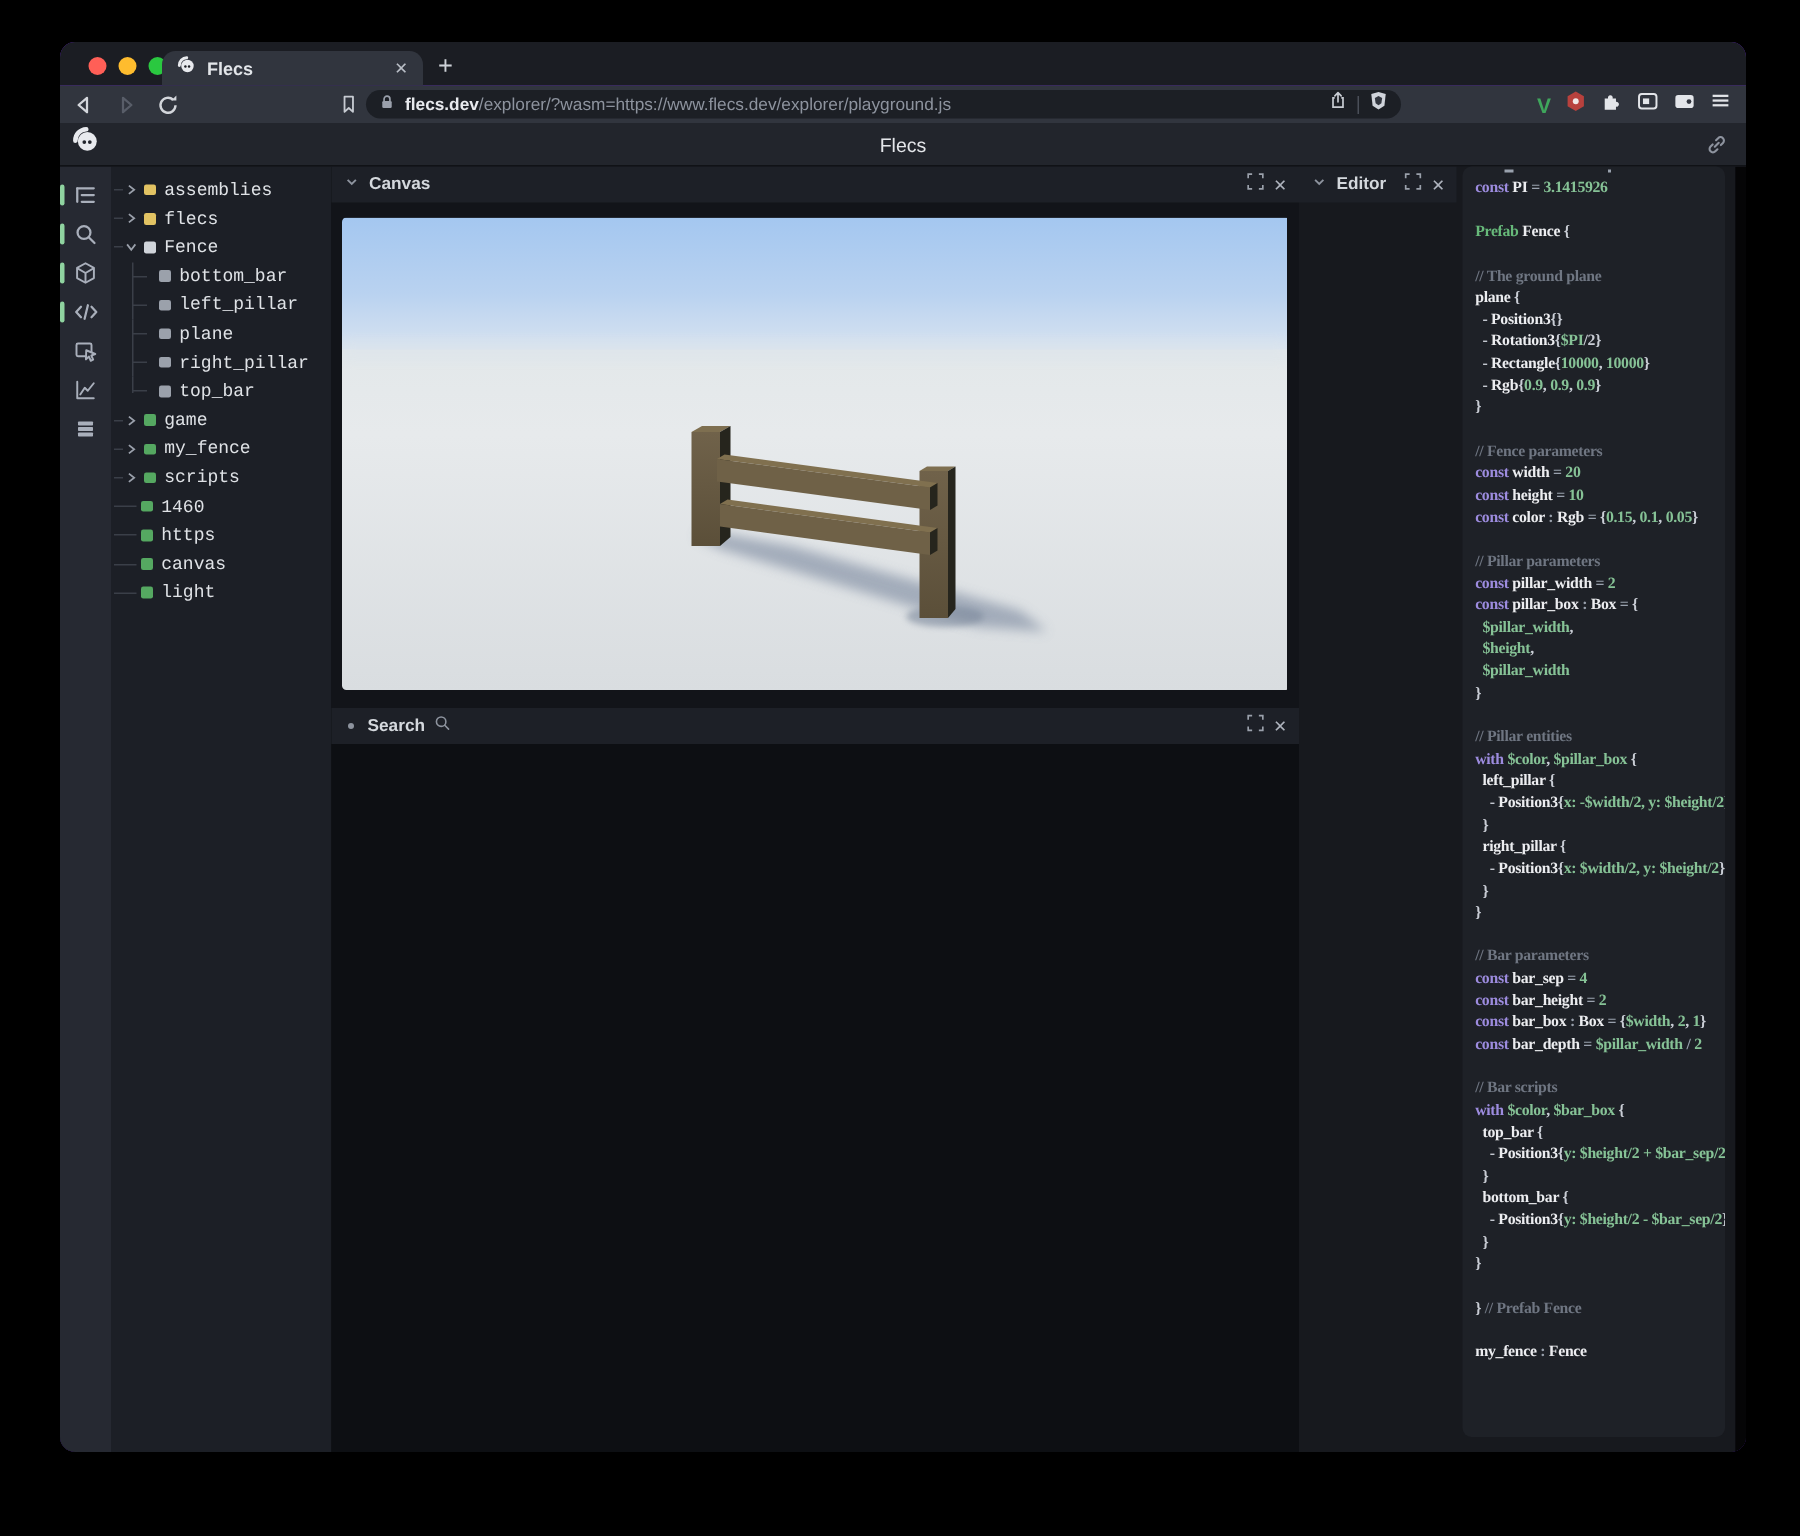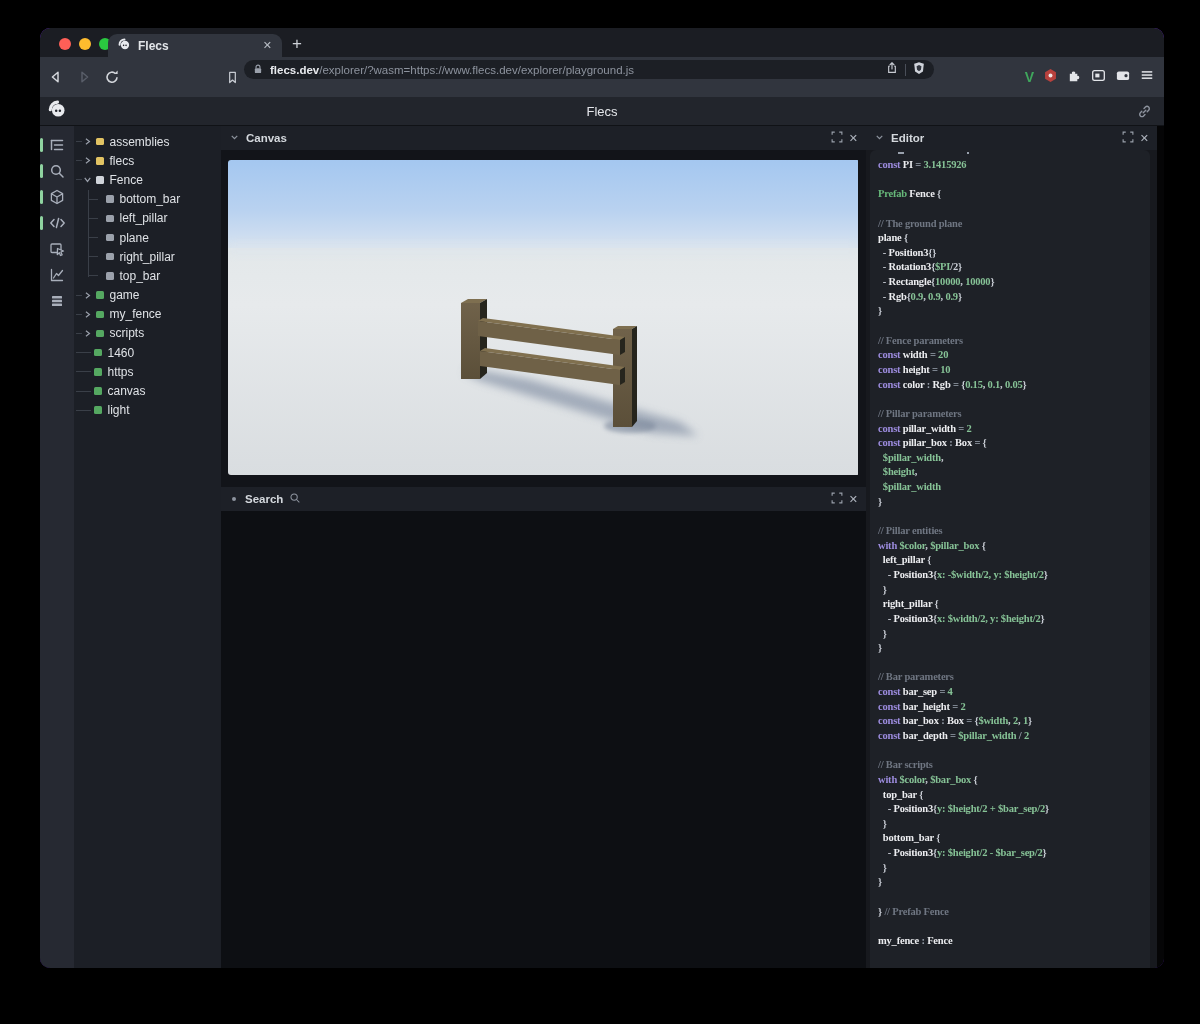--- a/index.html
+++ b/index.html
@@ -9,21 +9,21 @@
   .window{position:absolute;left:40px;top:28px;width:1124px;height:940px;border-radius:10px;overflow:hidden;background:#6d28d9;}
 
   
   .tabstrip{height:29px;background:#1b1d23;position:relative;display:flex;align-items:flex-end;}
   .lights{position:absolute;left:19px;top:10px;display:flex;gap:8px;}
   .light{width:12px;height:12px;border-radius:50%;}
   .tab{position:absolute;left:68px;top:6px;width:174px;height:23px;background:#31353e;border-radius:9px 9px 0 0;display:flex;align-items:center;padding:0 10px;gap:7px;}
   .tab-title{font-size:12px;color:#e2e5e9;font-weight:700;flex:1;}
   .tab-close{color:#b9bec6;font-size:11px;cursor:default;}
   .newtab{position:absolute;left:252px;top:7px;color:#cdd1d7;font-size:17px;line-height:17px;font-weight:400;}
-  .toolbar{height:40px;background:#31353e;display:flex;align-items:center;position:relative;}
+  .toolbar{height:25px;background:#31353e;display:flex;align-items:center;position:relative;}
   .nav-ico{width:24px;height:20px;display:flex;align-items:center;justify-content:center;margin-left:4px;}
   .bookmark-ico{position:absolute;left:176px;}
   .urlbar{position:absolute;left:204px;top:3px;width:690px;height:19px;background:#1c1f25;border-radius:10px;display:flex;align-items:center;padding:0 8px;gap:6px;}
   .url{font-size:11.5px;white-space:nowrap;overflow:hidden;flex:1;}
   .url .dom{color:#e8eaee;font-weight:700;}
   .url .rest{color:#8d939e;}
   .pill-right{display:flex;align-items:center;gap:6px;}
   .vbar{width:1px;height:12px;background:#4a4f59;}
   .ext-icons{position:absolute;right:10px;display:flex;align-items:center;gap:9px;}
   .v-logo{color:#3fa65c;font-weight:800;font-size:14px;}
@@ -32,41 +32,41 @@
   .page{height:886px;display:flex;flex-direction:column;background:#0a0b0e;}
   .flecs-header{height:29px;background:#22252c;border-bottom:1px solid #101216;display:flex;align-items:center;position:relative;flex:0 0 auto;}
   .flecs-title{position:absolute;left:0;right:0;text-align:center;font-size:13px;color:#e4e6ea;}
   .flecs-logo{margin-left:8px;z-index:1;}
   .link-ico{position:absolute;right:12px;top:7px;}
 
   .content{flex:1;display:flex;min-height:0;}
   .iconbar{width:34px;background:#262932;padding-top:6px;display:flex;flex-direction:column;align-items:center;flex:0 0 auto;}
   .ibtn{width:34px;height:26px;display:flex;align-items:center;justify-content:center;position:relative;}
   .ibtn .pill{position:absolute;left:0;top:6px;width:3px;height:14px;border-radius:2px;background:#8fd3a0;}
-  .treepanel{width:147px;background:#1c1f26;padding-top:6px;flex:0 0 auto;overflow:hidden;}
+  .treepanel{width:147px;background:#1c1f26;padding-top:6px;flex:0 0 auto;overflow:hidden;font-family:Liberation Mono, monospace;}
   .trow{height:19.2px;display:flex;align-items:center;color:#dfe2e6;font-size:12px;white-space:nowrap;}
   .trow .dash{height:1px;background:#3a3f48;margin-left:2px;}
   .trow .sq{width:7.5px;height:7.5px;border-radius:1.5px;margin:0 6px 0 3px;flex:0 0 auto;}
   .conn{position:relative;width:21px;height:100%;margin-left:8px;flex:0 0 auto;}
   .conn::before{content:'';position:absolute;left:6px;top:0;bottom:0;width:1px;background:#3a3f48;}
   .conn.last::before{bottom:9px;}
   .conn::after{content:'';position:absolute;left:6px;top:9px;width:10px;height:1px;background:#3a3f48;}
 
   .main{flex:1;background:#121419;display:flex;flex-direction:column;min-width:0;}
   .phead{height:24px;display:flex;align-items:center;padding:0 8px;gap:6px;flex:0 0 auto;}
   .phead .ptitle{font-size:11.5px;font-weight:700;color:#d4d8dd;}
   .phead .sp{flex:1;}
   .phead .x{color:#aeb3bd;font-size:11px;}
   .bullet{width:4px;height:4px;border-radius:50%;background:#8d939e;margin:0 3px;}
 
   .viewport{margin:10px 6px 0 7px;height:315px;border-radius:3px;overflow:hidden;position:relative;flex:0 0 auto;}
   .searchhead{margin-top:12px;background:#1d2027;}
   .searchbody{flex:1;background:#0d0f13;}
 
-  .editor{width:291px;background:#17191e;display:flex;flex-direction:column;flex:0 0 auto;}
+  .editor{width:291px;background:#17191e;display:flex;flex-direction:row;flex:0 0 auto;}
   .codebox{margin:0 7px 10px 4px;flex:1;background:#1e2127;border-radius:6px;padding:8px 0 0 8px;overflow:hidden;position:relative;font-family:Liberation Serif, serif;font-size:10.5px;letter-spacing:-0.2px;font-weight:700;}
   .cl{white-space:pre;line-height:14.65px;height:14.65px;}
   .cd-kw{color:#9d8cdf;}
   .cd-pf{color:#67b97a;}
   .cd-id{color:#ecedf0;}
   .cd-num{color:#86c296;}
   .cd-com{color:#6f7682;}
   .cd-op{color:#99a1ad;}
   .cd-pl{color:#c9cdd5;}
   .clip-mark{position:absolute;background:#99a1ad;}

